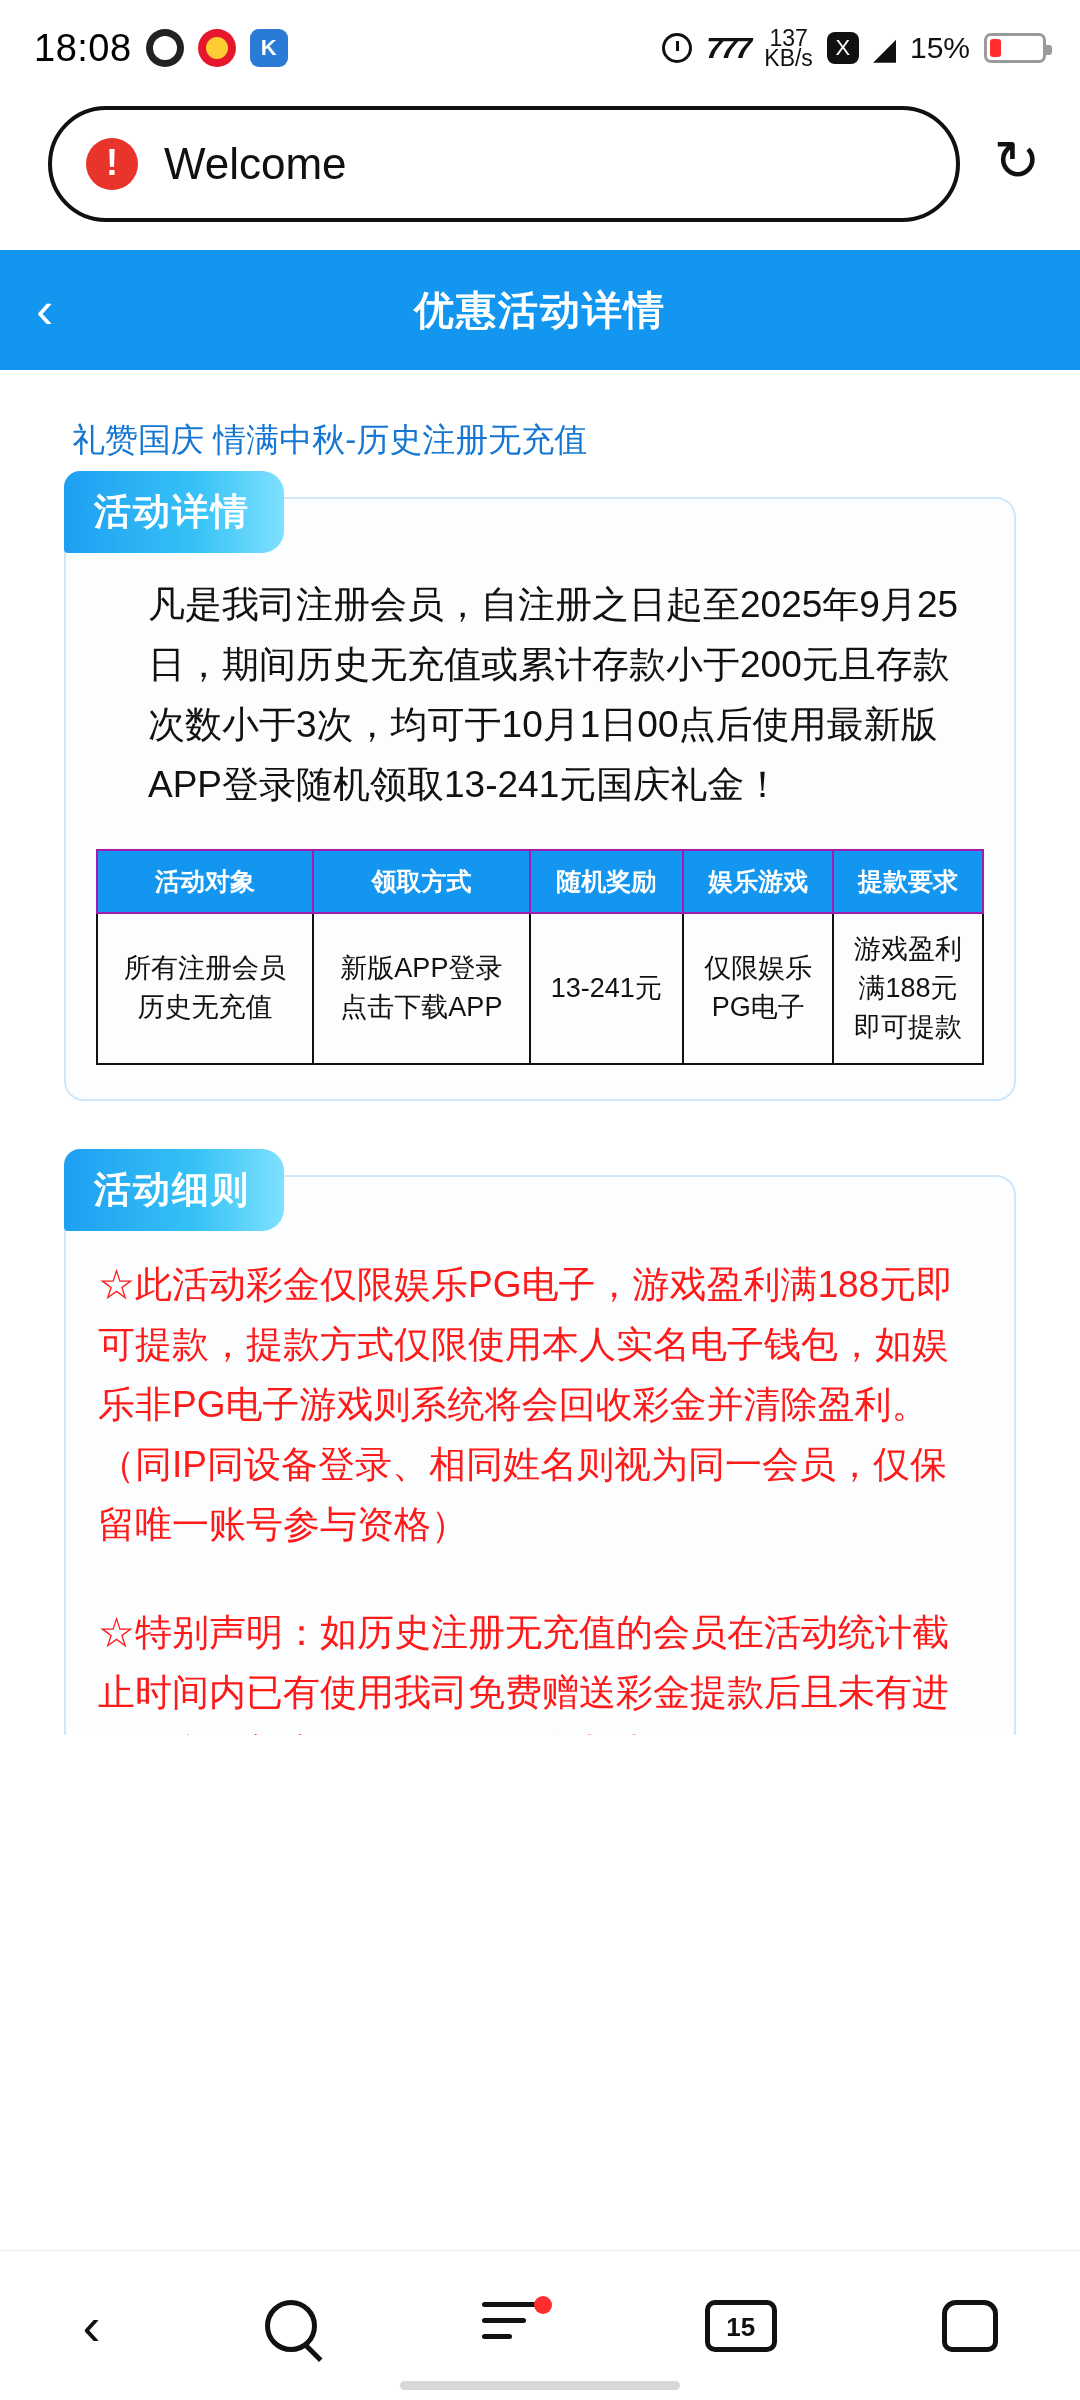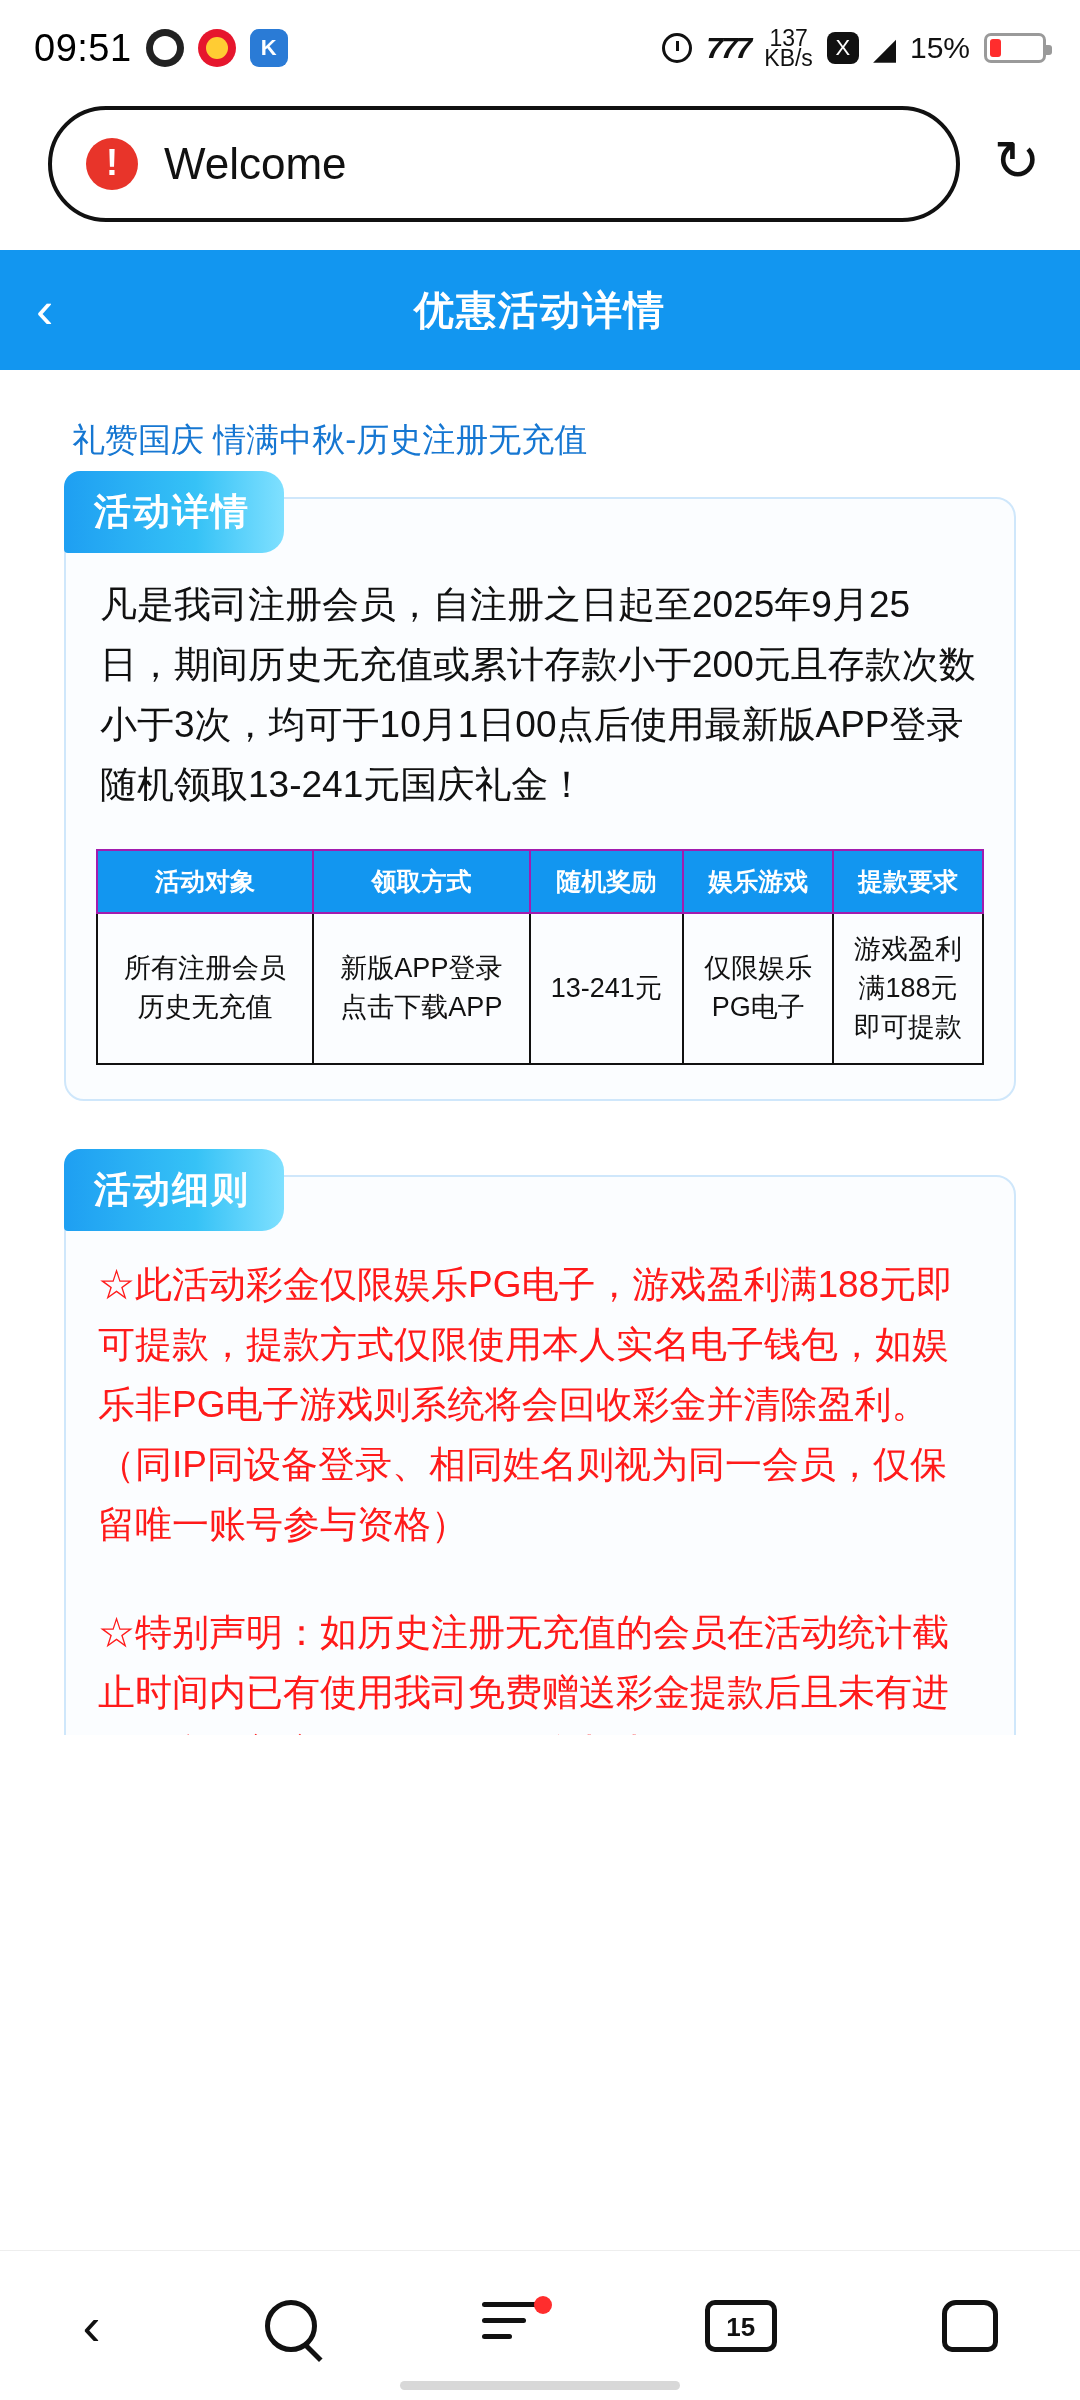--- a/index.html
+++ b/index.html
@@ -63,21 +63,21 @@
     margin: 8px 24px 0 24px; border:2px solid #cfe7fb; border-radius:20px;
     background:#fbfdff; position:relative; padding: 72px 30px 34px 30px;
   }
   .card + .card { margin-top: 74px; }
   .badge {
     position:absolute; top:-28px; left:-2px;
     background: linear-gradient(90deg,#1e9ff2 0%, #36c2f6 60%, #7fe0ff 100%);
     color:#fff; font-size:37px; font-weight:bold; letter-spacing:2px;
     padding: 16px 34px 16px 30px; border-radius: 16px 22px 22px 4px;
   }
-  .para { font-size:37px; line-height:1.62; color:#111; padding: 4px 4px 0 4px; }
+  .para { font-size:37px; line-height:1.62; color:#111; padding: 4px 4px 0 4px; margin-left: 48px; }
 
   table.info { width:100%; border-collapse:collapse; margin-top:34px; }
   table.info th {
     background:#1296f0; color:#fff; font-size:25px; font-weight:bold;
     border:2px solid #a21caf; padding:14px 4px; text-align:center; white-space:nowrap;
   }
   table.info td {
     border:2px solid #111; font-size:27px; color:#111; text-align:center;
     padding:16px 6px; line-height:1.45; vertical-align:middle;
   }
@@ -105,21 +105,21 @@
   .n-home { width:56px;height:52px;border:5px solid #111;border-radius:14px 14px 10px 10px;}
   .gesture { position:absolute; bottom:10px; left:50%; transform:translateX(-50%); width:280px;height:9px;border-radius:6px;background:#d8d8d8;}
 </style>
 </head>
 <body>
 
 <div class="screen">
 
   <div class="statusbar">
     <div class="sb-left">
-      <span class="sb-time">09:51</span>
+      <span class="sb-time">18:08</span>
       <span class="sb-ico ico-qq"></span>
       <span class="sb-ico ico-wb"></span>
       <span class="sb-ico ico-k">K</span>
     </div>
     <div class="sb-right">
       <span class="sb-alarm"></span>
       <span class="sb-net">777</span>
       <span class="sb-kb">
         <span>137</span><br>
         <span>KB/s</span>

